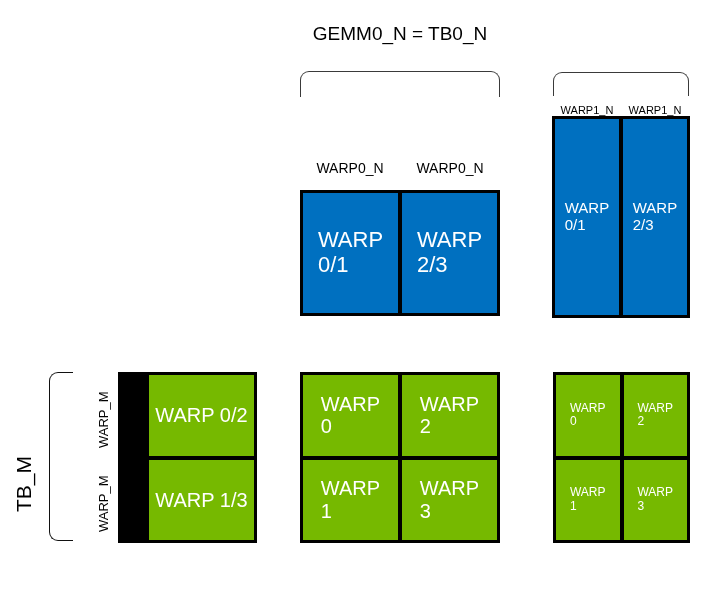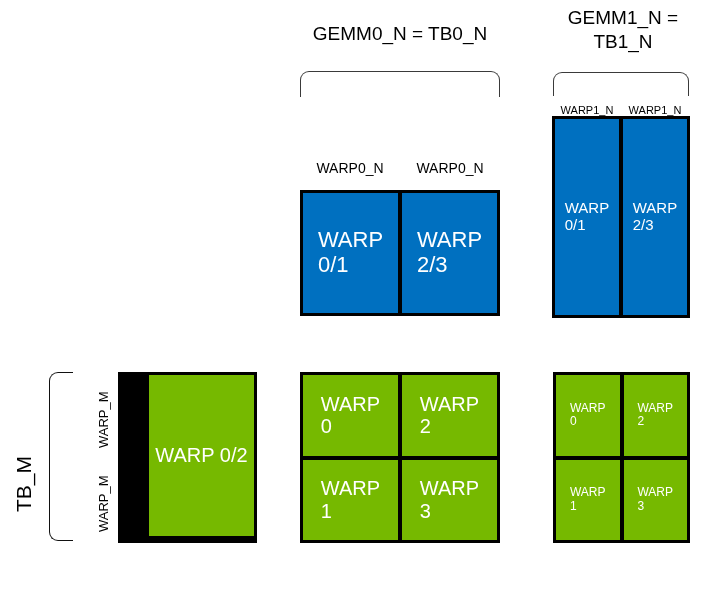--- a/index.html
+++ b/index.html
@@ -104,22 +104,20 @@
   .gap-col { width: 4px; background: #000000; flex: none; }
   .gap-row { height: 4px; background: #000000; flex: none; }
 </style>
 </head>
 <body>
 
 <div id="canvas">
 
   <div class="abs heading" style="left:290px; top:22px; width:220px;">GEMM0_N = TB0_N</div>
 
-  <div class="abs heading" style="left:548px; top:6px; width:150px;">GEMM1_N =
-TB1_N</div>
 
   <div class="abs bracket-top" style="left:300px; top:71px; width:200px; height:26px;"></div>
 
   <div class="abs bracket-top" style="left:553px; top:72px; width:136px; height:24px;"></div>
 
   <div class="abs small-label tiny" style="left:552px; top:103px; width:70px;">WARP1_N</div>
 
   <div class="abs small-label tiny" style="left:620px; top:103px; width:70px;">WARP1_N</div>
 
   <div class="abs block cols" style="left:552px; top:116px; width:138px; height:202px;">
@@ -146,20 +144,21 @@
 
   <div class="abs bracket-left" style="left:49px; top:372px; width:24px; height:169px;"></div>
 
   <div class="abs rot-label mid" style="left:96px; top:448px;">WARP_M</div>
 
   <div class="abs rot-label mid" style="left:96px; top:532px;">WARP_M</div>
 
   <div class="abs block rows" style="left:118px; top:372px; width:139px; height:171px;">
     <div class="cell green f20" style="flex:1 1 0;">WARP 0/2</div>
     <div class="gap-row"></div>
+    <div class="cell green f20" style="flex:1 1 0;">WARP 1/3</div>
   </div>
 
   <div class="abs grid2x2" style="left:300px; top:372px; width:200px; height:171px;">
     <div class="cell green f20">WARP
 0</div>
     <div class="cell green f20">WARP
 2</div>
     <div class="cell green f20">WARP
 1</div>
     <div class="cell green f20">WARP

